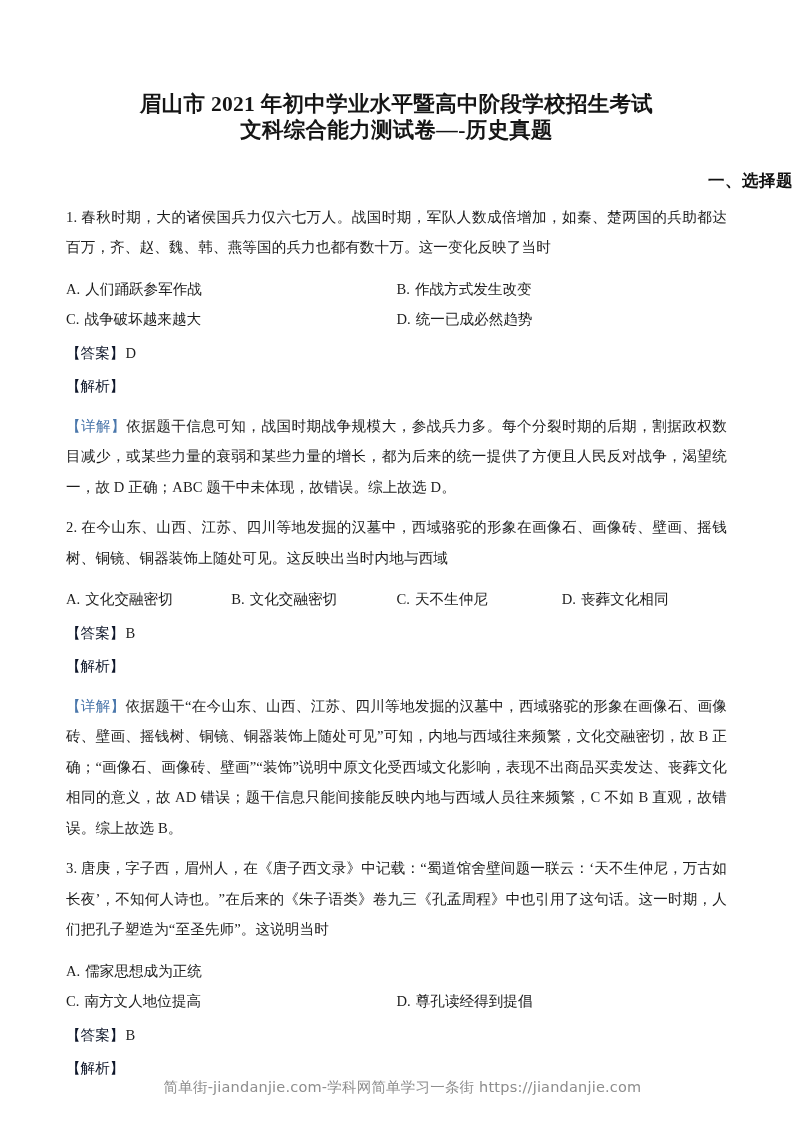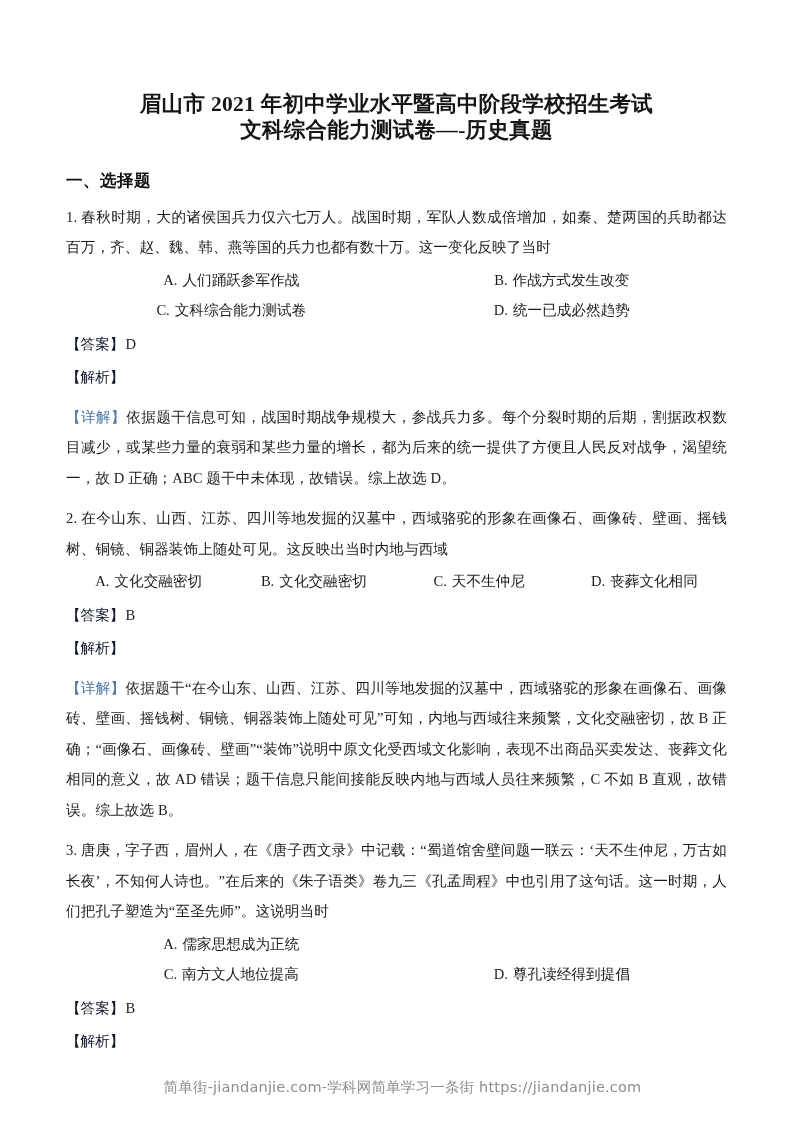--- a/index.html
+++ b/index.html
@@ -34,25 +34,26 @@
     font-weight: bold;
     letter-spacing: 0.3px;
     line-height: 1.2;
     color: #151515;
   }
   .title-line.second {
   }
 
   
   .section-heading {
-    margin: 26px 0 0 66px;
+    margin: 26px 0 0 35px;
     font-size: 16.5px;
     font-weight: bold;
     letter-spacing: 0.5px;
     color: #111111;
+    text-align: right;
   }
 
   
   .content {
     margin: 0;
     padding: 0 66px 0 66px;
   }
 
   .para {
     font-size: 14.6px;
@@ -66,22 +67,21 @@
   .para.stem {
     margin-top: 10px;
   }
   .para.detail {
     margin-top: 9px;
   }
 
   
   .options {
     display: block;
-    margin-top: 2px;
-    text-align: center;
+    margin-top: 11px;
   }
   .opt-row {
     display: flex;
     font-size: 14.6px;
     line-height: 30.5px;
     color: #1c1c1c;
   }
   
   .opt-row.two > .opt {
     width: 50%;
@@ -149,21 +149,21 @@
         <div class="opt-row two">
           <div class="opt">
             <span class="lab">A.</span><span>人们踊跃参军作战</span>
           </div>
           <div class="opt">
             <span class="lab">B.</span><span>作战方式发生改变</span>
           </div>
         </div>
         <div class="opt-row two">
           <div class="opt">
-            <span class="lab">C.</span><span>文科综合能力测试卷</span>
+            <span class="lab">C.</span><span>战争破坏越来越大</span>
           </div>
           <div class="opt">
             <span class="lab">D.</span><span>统一已成必然趋势</span>
           </div>
         </div>
       </div>
 
       <div class="marker-line">
         <span class="marker">【答案】</span><span class="ansval">D</span>
       </div>

